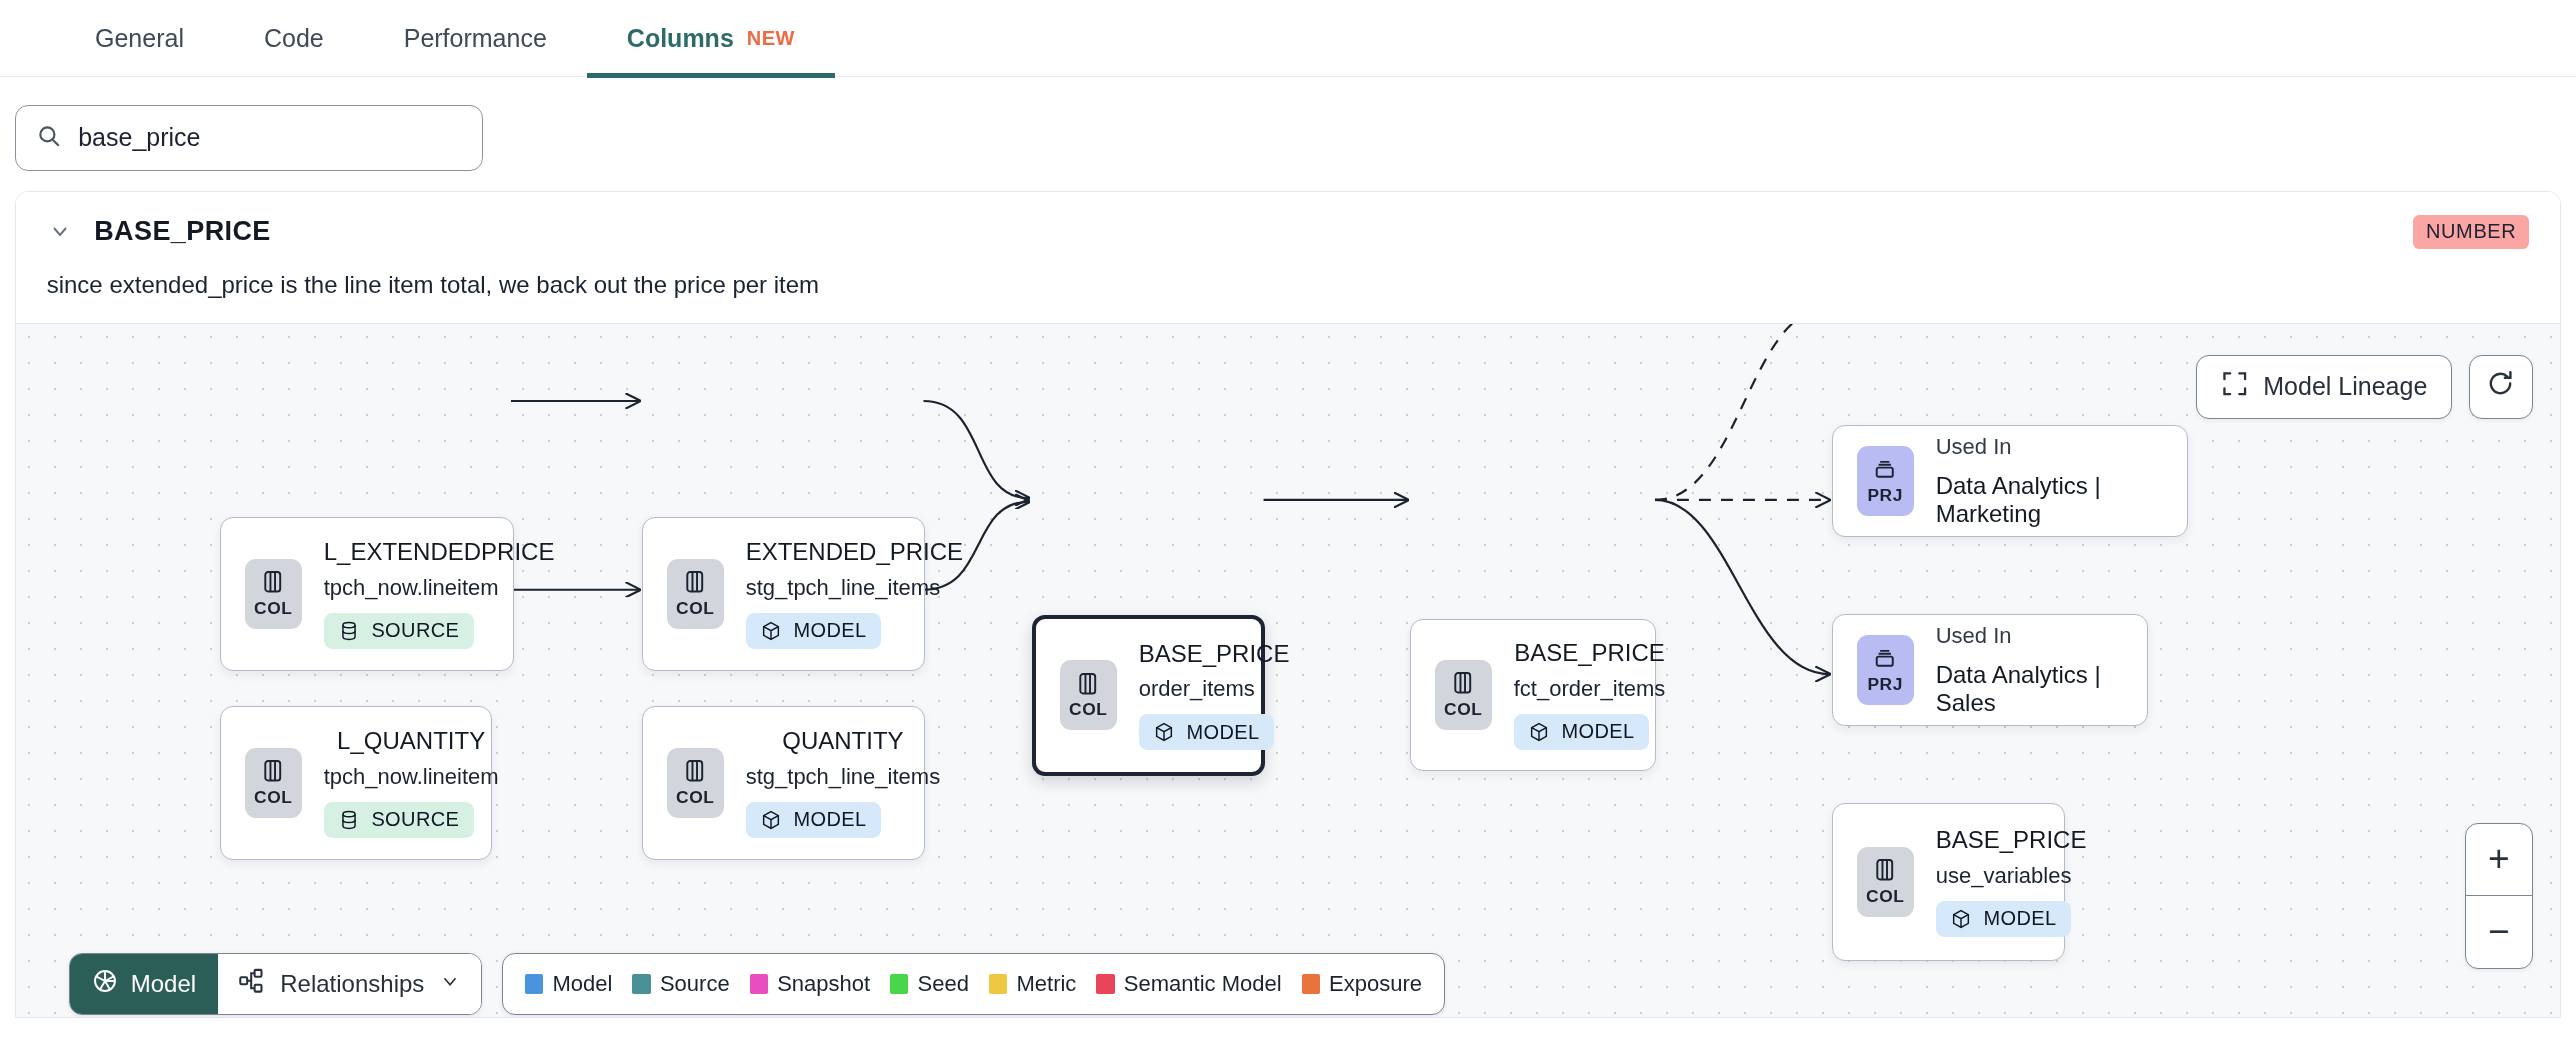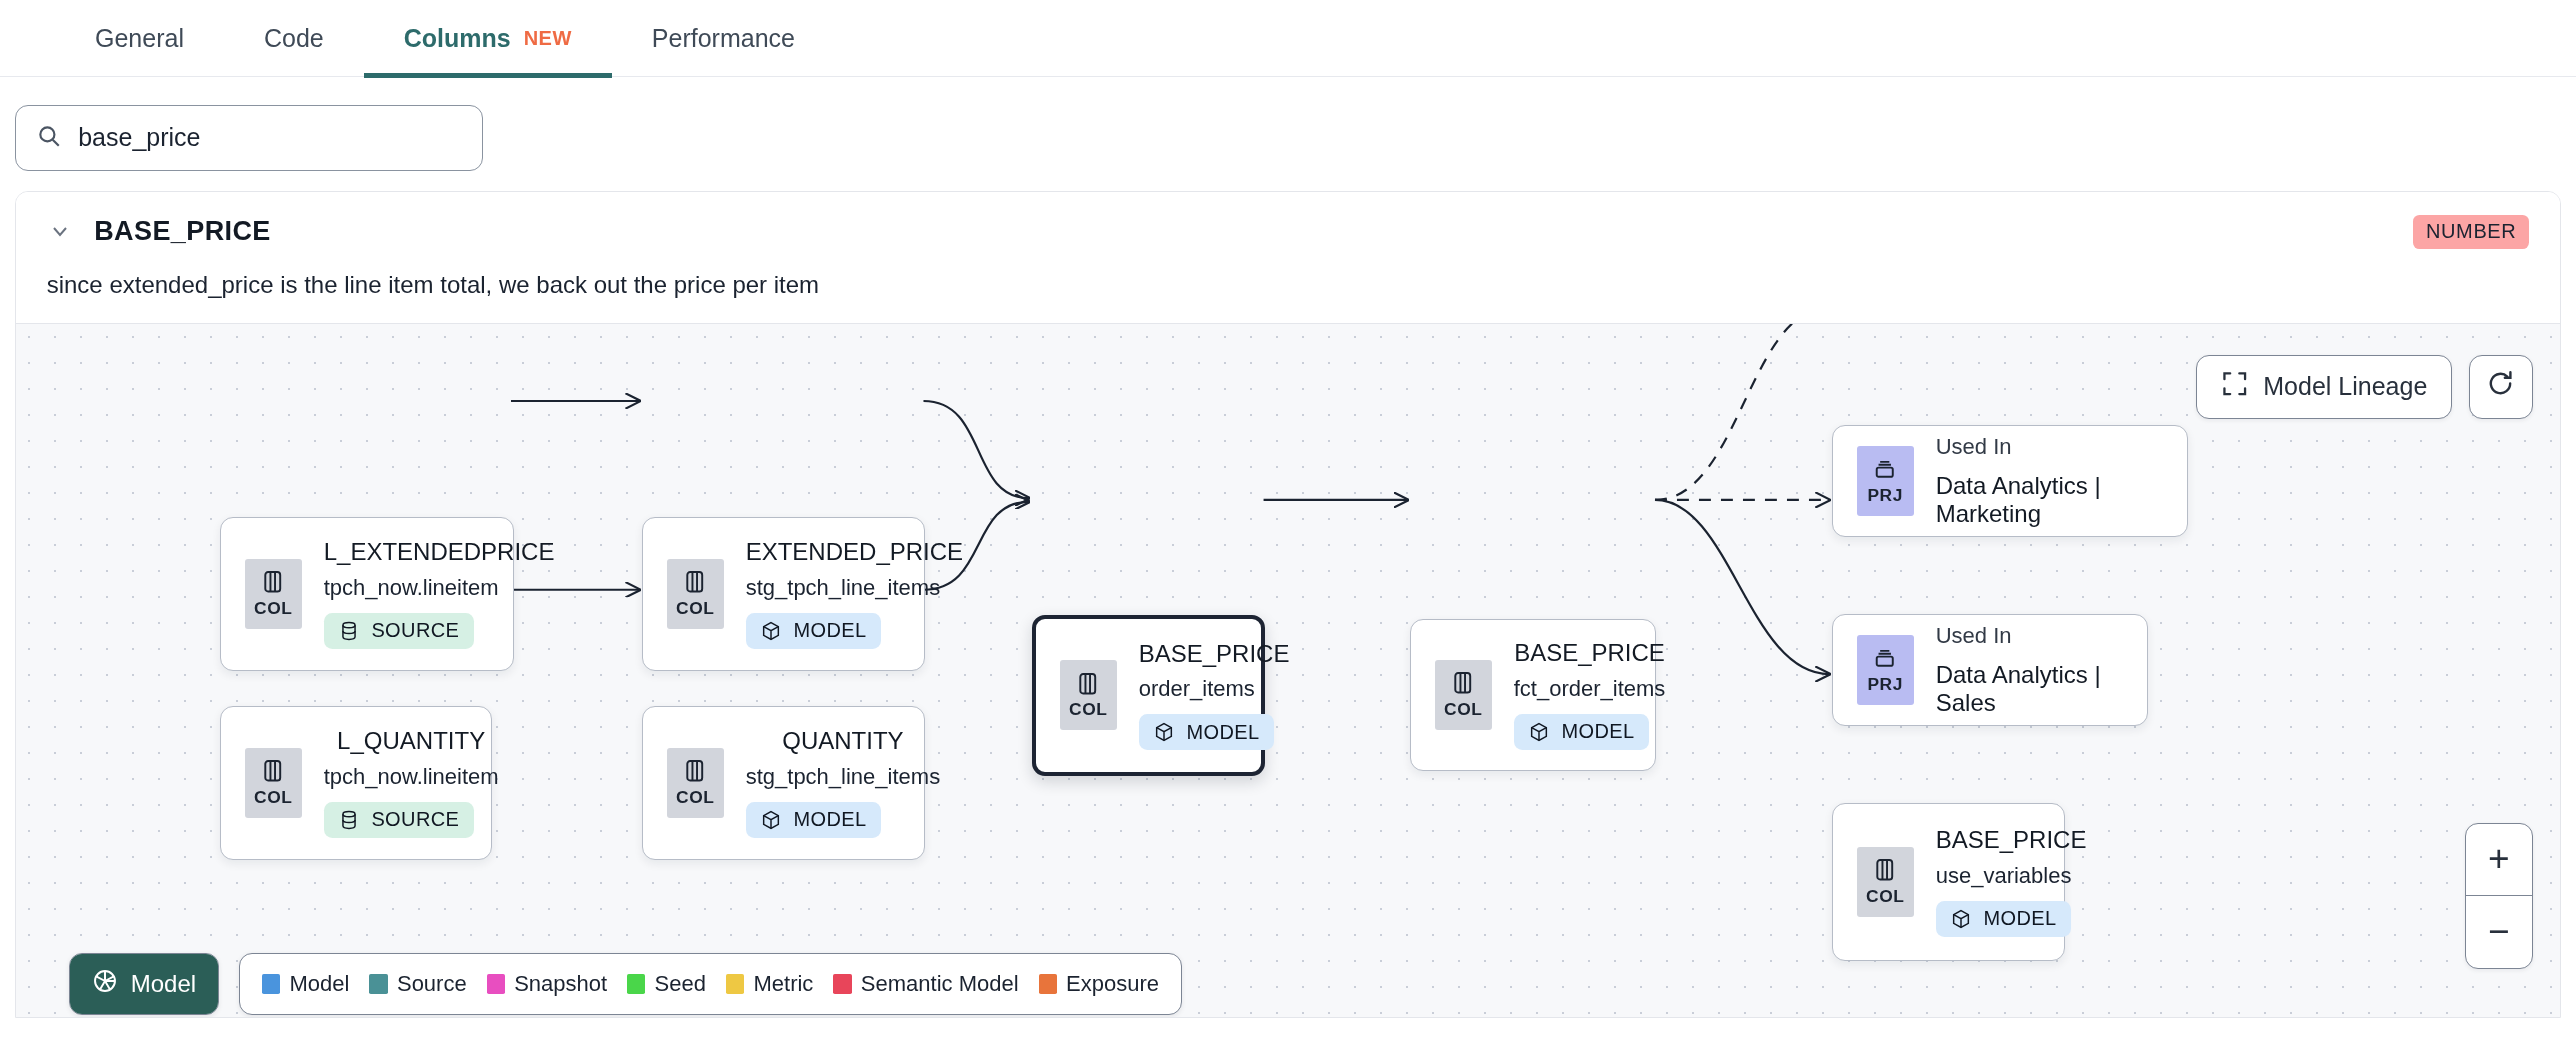--- a/index.html
+++ b/index.html
@@ -157,21 +157,21 @@
     align-items: center;
     cursor: pointer;
   }
   .node.selected {
     border: 4.6px solid #1d2433;
     box-shadow: 0 5.5px 14.7px rgba(20,25,40,0.16);
   }
   .node .icon-badge {
     flex: 0 0 auto;
     width: 57px; height: 70px;
-    border-radius: 3px;
+    border-radius: 11px;
     background: #d2d5dc;
     display: flex; flex-direction: column;
     align-items: center; justify-content: center;
     gap: 1.8px;
     margin-left: 24px;
   }
   .node .icon-badge.prj { background: #b9bcf2; }
   .node .icon-badge .lbl {
     font-size: 17.4px; font-weight: bold;
     color: #1b2330; letter-spacing: 0.5px;
@@ -300,26 +300,26 @@
 </head>
 <body>
 
 <div class="tabbar" id="tabbar">
     <div class="tab">
       <span>General</span>
     </div>
     <div class="tab">
       <span>Code</span>
     </div>
+    <div class="tab">
+      <span>Performance</span>
+    </div>
     <div class="tab active">
       <span>Columns</span>
       <span class="newbadge">NEW</span>
-    </div>
-    <div class="tab">
-      <span>Performance</span>
     </div>
   </div>
 
 <div class="searchrow">
   <div class="searchbox">
     <span>
       <svg width="26" height="26" viewBox="0 0 24 24" fill="none" stroke="#4b5563" stroke-width="2">
         <circle cx="10.5" cy="10.5" r="6.5"></circle>
           <line x1="15.4" y1="15.4" x2="21" y2="21"></line>
       </svg>
@@ -594,20 +594,36 @@
       <div class="seg">
         <div class="lenses">
           <span>
             <svg width="26" height="26" viewBox="0 0 24 24" fill="none" stroke="#ffffff" stroke-width="1.8">
               <circle cx="12" cy="12" r="9.2"></circle>
               <path d="M12 2.8 L12 12 M21.2 12 L12 12 M16.6 19.9 L12 12 M7.4 19.9 L12 12 M3.4 7.4 L12 12 M20.6 7.4 L12 12"></path>
             </svg>
           </span>
           <span>Model</span>
         </div>
+        <div class="relationships">
+          <span>
+            <svg width="27.5" height="27.5" viewBox="0 0 24 24" fill="none" stroke="#28303c" stroke-width="1.8">
+              <rect x="2" y="9" width="6" height="6" rx="1"></rect>
+              <rect x="14.5" y="2.5" width="6" height="6" rx="1"></rect>
+              <rect x="14.5" y="15.5" width="6" height="6" rx="1"></rect>
+              <path d="M8 12 H11.5 V5.5 H14.5 M11.5 12 V18.5 H14.5"></path>
+            </svg>
+          </span>
+          <span>Relationships</span>
+          <span>
+            <svg width="22" height="22" viewBox="0 0 24 24" fill="none" stroke="#28303c" stroke-width="1.8">
+              <polyline points="6,9 12,16 18,9"></polyline>
+            </svg>
+          </span>
+        </div>
       </div>
       <div class="legend" id="legend">
           <div class="item">
             <span class="swatch" style="background: rgb(74, 148, 221);"></span>
             <span>Model</span>
           </div>
           <div class="item">
             <span class="swatch" style="background: rgb(74, 145, 150);"></span>
             <span>Source</span>
           </div>

